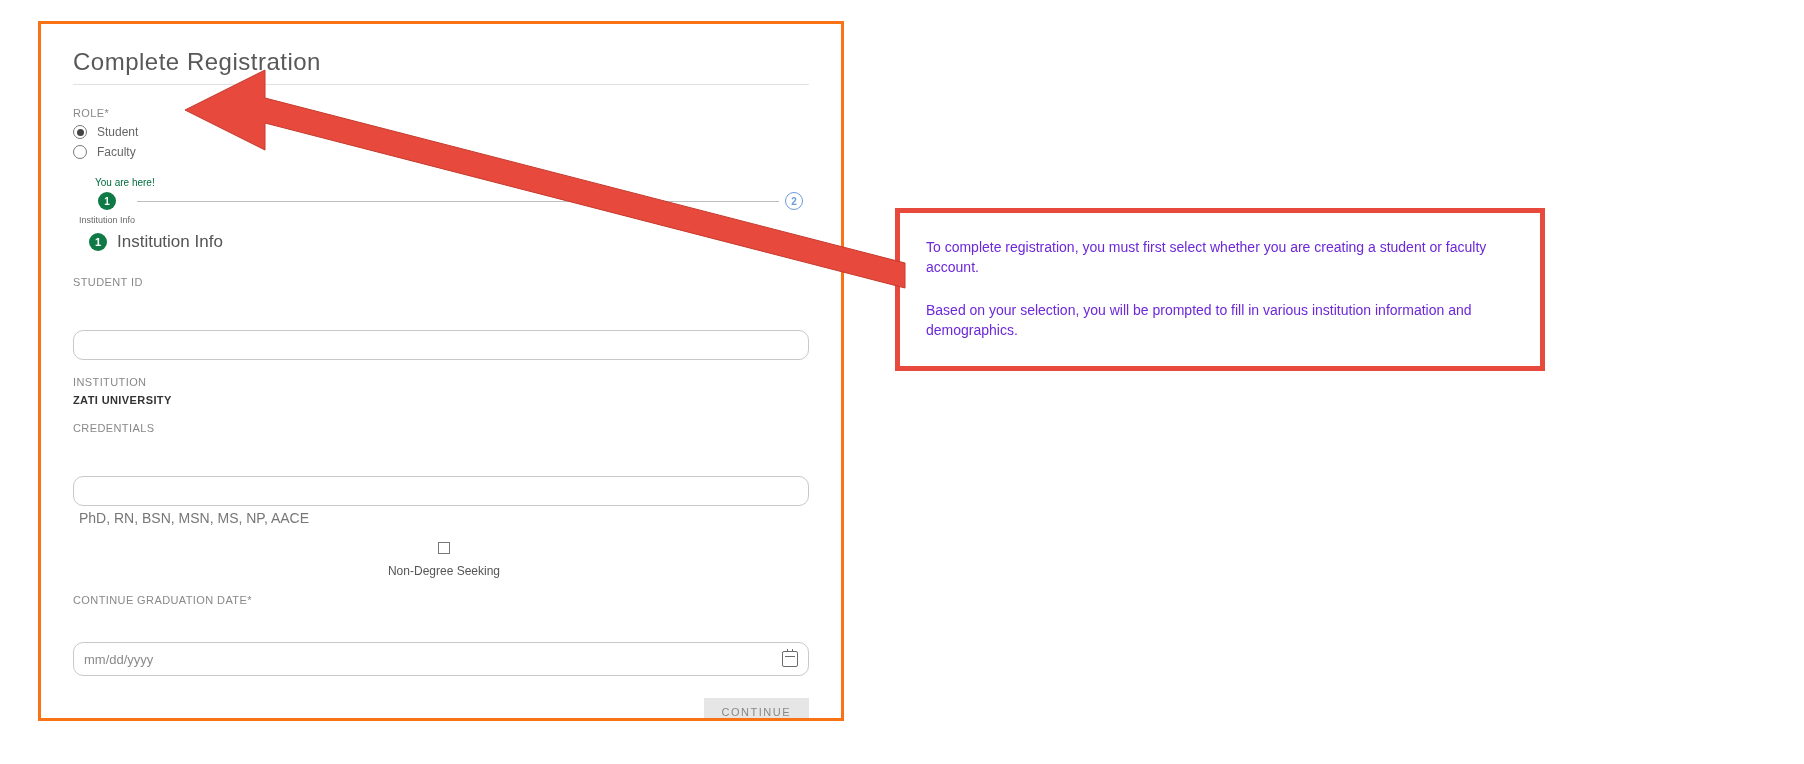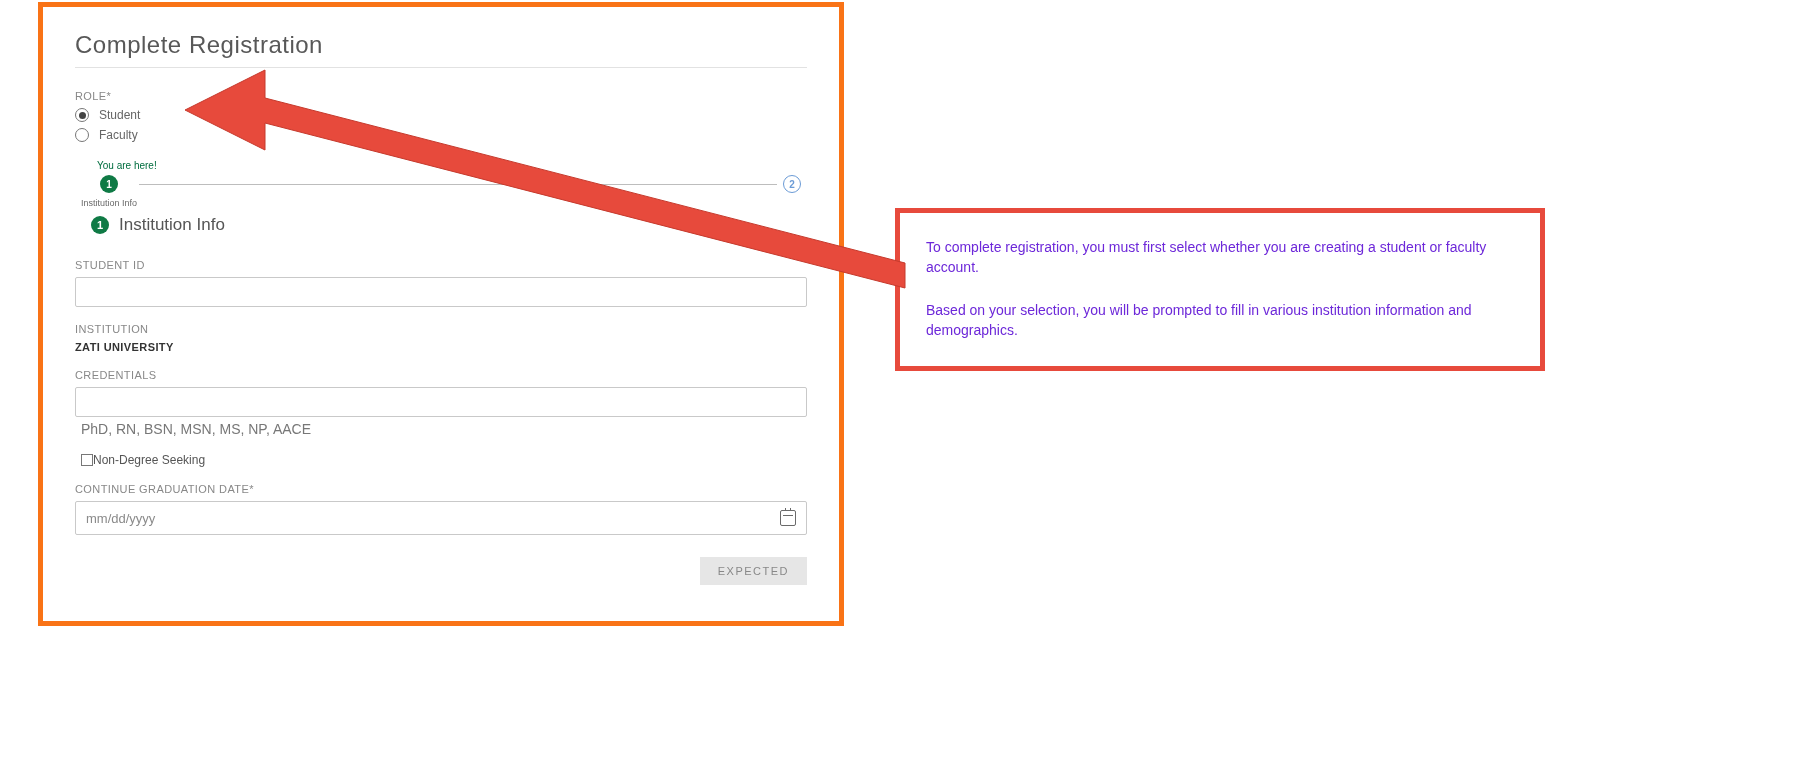--- a/index.html
+++ b/index.html
@@ -11,24 +11,24 @@
     color: #444;
     width: 1804px;
     height: 764px;
     position: relative;
   }
 
   
   .form-card {
     position: absolute;
     left: 38px;
-    top: 2px;
+    top: 21px;
     width: 806px;
-    height: 624px;
-    border: 5px solid #f97316;
+    height: 700px;
+    border: 3px solid #f97316;
     background: #fff;
     padding: 24px 32px 18px 32px;
     overflow: hidden;
   }
 
   .page-title {
     font-size: 24px;
     font-weight: 300;
     color: #585858;
     letter-spacing: 0.5px;
@@ -125,25 +125,26 @@
   .section-heading .step-circle { width: 18px; height: 18px; font-size: 11px; }
   .section-heading-text {
     font-size: 17px; color: #555; font-weight: 400;
   }
 
   .field-group { margin-bottom: 16px; }
   .text-input, .date-input {
     width: 100%;
     height: 30px;
     border: 1px solid #c9c9c9;
-    border-radius: 2px;
+    border-radius: 10px;
     padding: 4px 8px;
     font-size: 13px;
     color: #555;
     background: #fff;
+    margin-top: 36px;
   }
   .date-input {
     display: flex; align-items: center; justify-content: space-between;
     height: 34px;
     padding: 4px 10px;
   }
   .date-placeholder { color: #8a8a8a; font-size: 13px; }
   .date-icon {
     width: 16px; height: 16px;
     border: 1.3px solid #6a6a6a;
@@ -164,24 +165,25 @@
   }
 
   .helper-text {
     font-size: 14px;
     color: #777;
     margin-top: 4px;
     margin-left: 6px;
   }
 
   .checkbox-row {
-    display: flex; align-items: center; 
+    display: flex; align-items: center; gap: 10px;
     margin-left: 6px;
     font-size: 12px; color: #555;
     cursor: pointer;
+    flex-direction: column;
   }
   .checkbox-box {
     width: 12px; height: 12px;
     border: 1.3px solid #777;
     background: #fff;
   }
 
   .continue-row {
     display: flex; justify-content: flex-end;
     margin-top: 22px;
@@ -289,21 +291,21 @@
 
   <div class="field-group">
     <div class="label-sm">CONTINUE GRADUATION DATE*</div>
     <div class="date-input">
       <span class="date-placeholder">mm/dd/yyyy</span>
       <span class="date-icon"></span>
     </div>
   </div>
 
   <div class="continue-row">
-    <button class="continue-btn">EXPECTED</button>
+    <button class="continue-btn">CONTINUE</button>
   </div>
 </div>
 
 <div class="callout">
   <p>To complete registration, you must first select whether you are creating a student or faculty account.</p>
   <p>Based on your selection, you will be prompted to fill in various institution information and demographics.</p>
 </div>
 
 <svg class="arrow-svg" viewBox="0 0 760 320" xmlns="http://www.w3.org/2000/svg">
   <polygon points="35,50 115,10 115,38 755,203 755,228 115,63 115,90" fill="#e74a3c" stroke="#c53a2d" stroke-width="1"></polygon>

